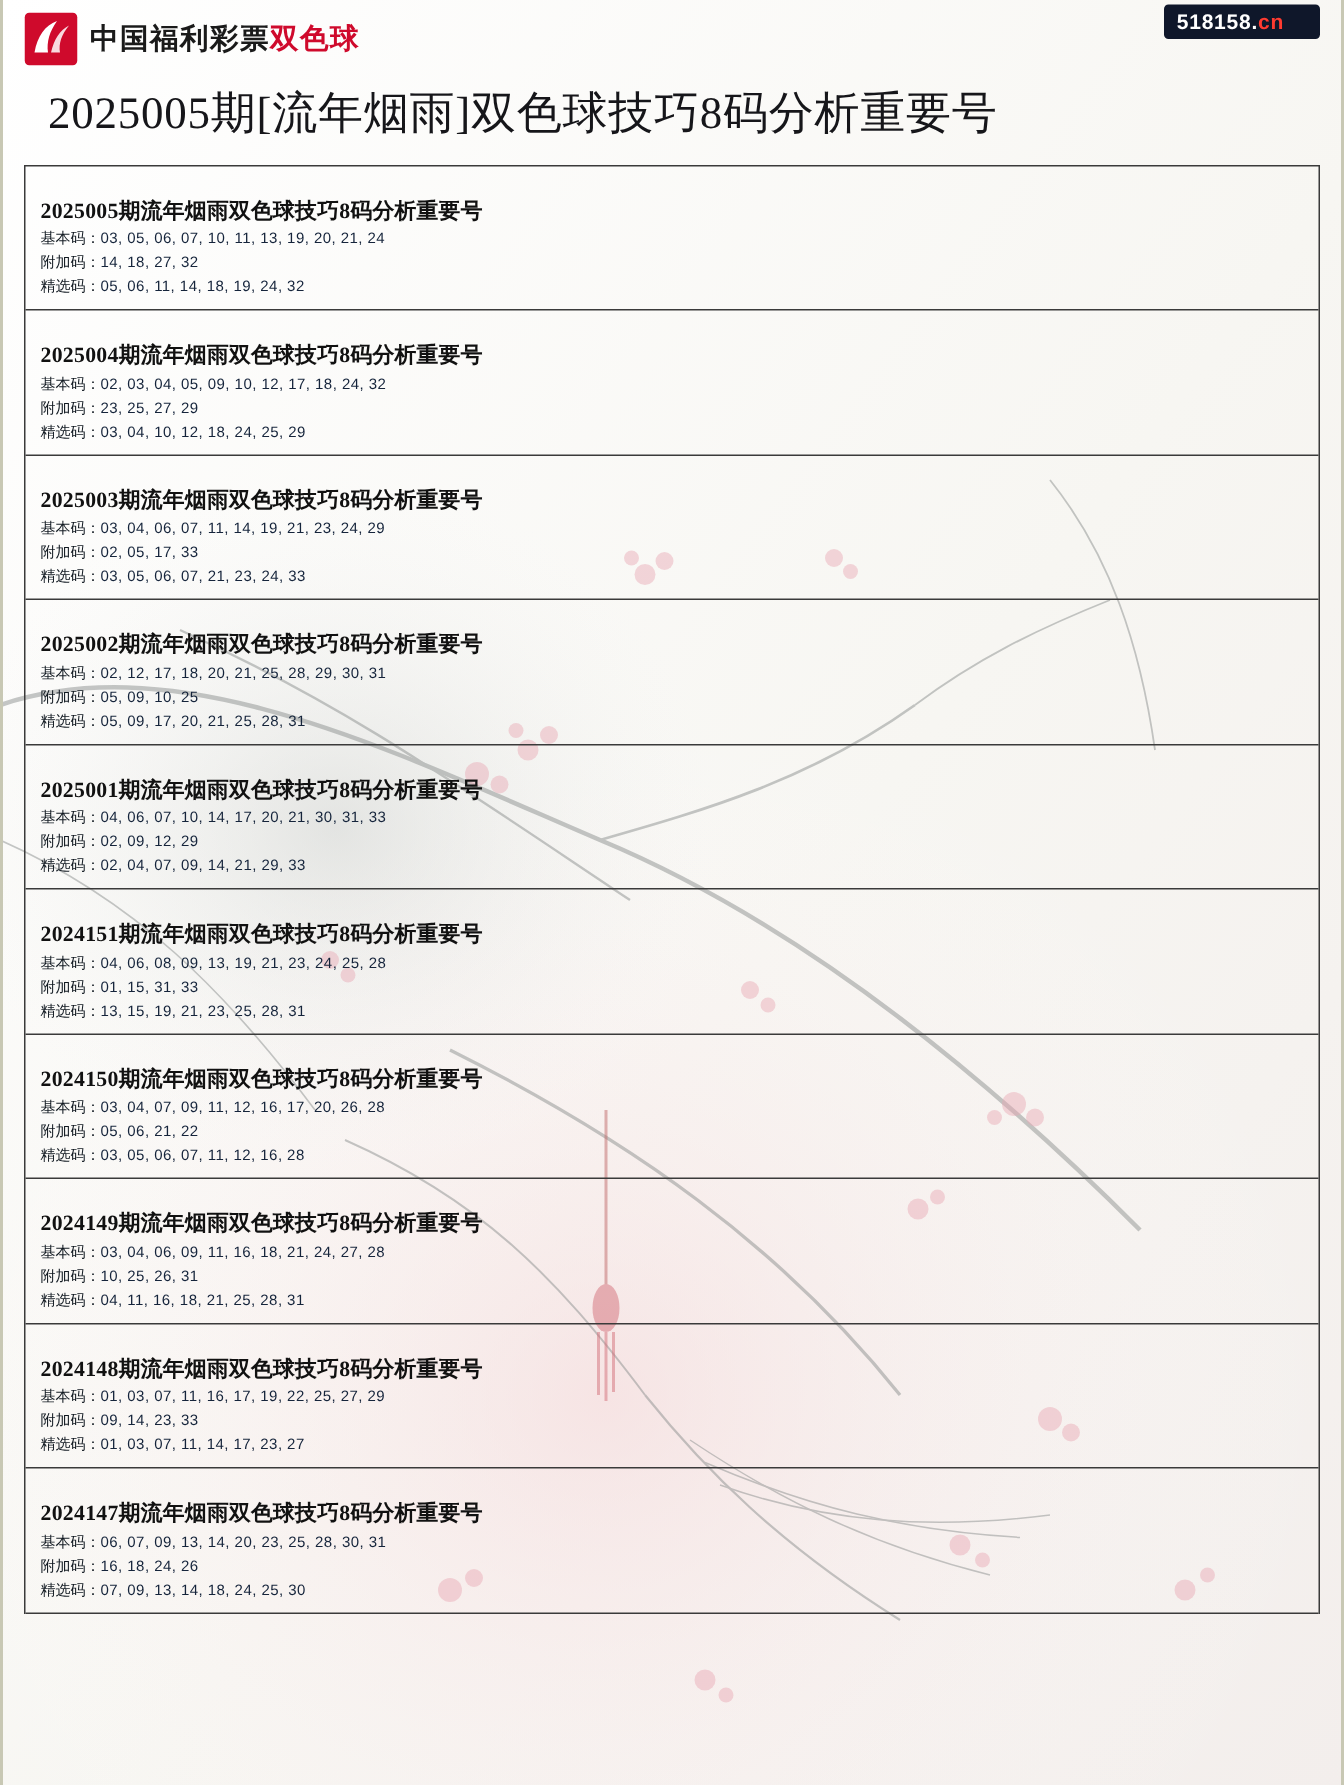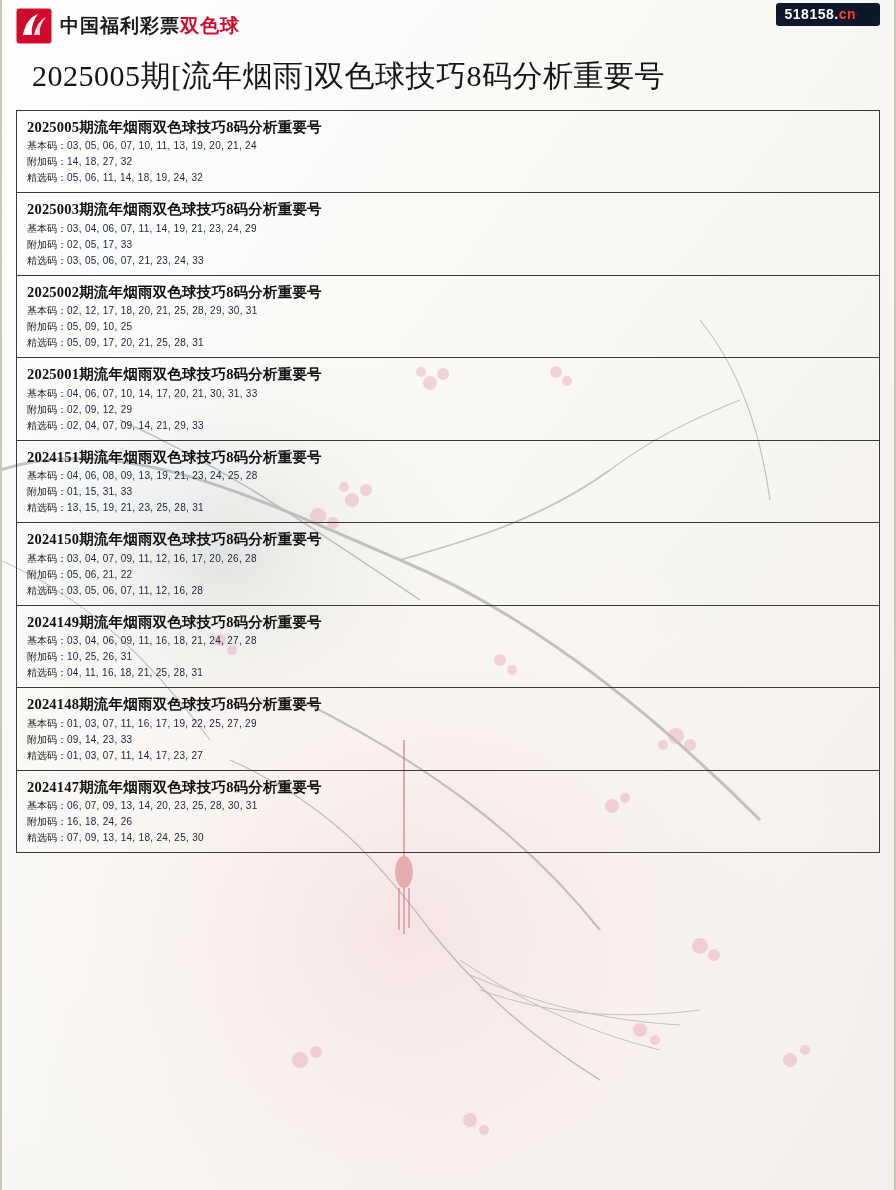--- a/index.html
+++ b/index.html
@@ -93,20 +93,21 @@
     padding: 5px 10px 6px 10px;
     box-sizing: border-box;
   }
   .item-head {
     font-size: 14.5px;
     color: #111111;
     font-weight: bold;
     font-family: "Liberation Serif", serif;
     line-height: 1.55;
     letter-spacing: .2px;
+    margin-top: 14px;
   }
   .row {
     font-size: 10px;
     color: #14243c;
     line-height: 1.6;
     white-space: nowrap;
   }
   .row .lbl {
     color: #101820;
   }
@@ -218,20 +219,26 @@
 
   <div class="list">
 
     <div class="item">
       <div class="item-head">2025005期流年烟雨双色球技巧8码分析重要号</div>
       <div class="row"><span class="lbl">基本码：</span><span class="val">03, 05, 06, 07, 10, 11, 13, 19, 20, 21, 24</span></div>
       <div class="row"><span class="lbl">附加码：</span><span class="val">14, 18, 27, 32</span></div>
       <div class="row"><span class="lbl">精选码：</span><span class="val">05, 06, 11, 14, 18, 19, 24, 32</span></div>
     </div>
 
+    <div class="item">
+      <div class="item-head">2025004期流年烟雨双色球技巧8码分析重要号</div>
+      <div class="row"><span class="lbl">基本码：</span><span class="val">02, 03, 04, 05, 09, 10, 12, 17, 18, 24, 32</span></div>
+      <div class="row"><span class="lbl">附加码：</span><span class="val">23, 25, 27, 29</span></div>
+      <div class="row"><span class="lbl">精选码：</span><span class="val">03, 04, 10, 12, 18, 24, 25, 29</span></div>
+    </div>
 
     <div class="item">
       <div class="item-head">2025003期流年烟雨双色球技巧8码分析重要号</div>
       <div class="row"><span class="lbl">基本码：</span><span class="val">03, 04, 06, 07, 11, 14, 19, 21, 23, 24, 29</span></div>
       <div class="row"><span class="lbl">附加码：</span><span class="val">02, 05, 17, 33</span></div>
       <div class="row"><span class="lbl">精选码：</span><span class="val">03, 05, 06, 07, 21, 23, 24, 33</span></div>
     </div>
 
     <div class="item">
       <div class="item-head">2025002期流年烟雨双色球技巧8码分析重要号</div>

